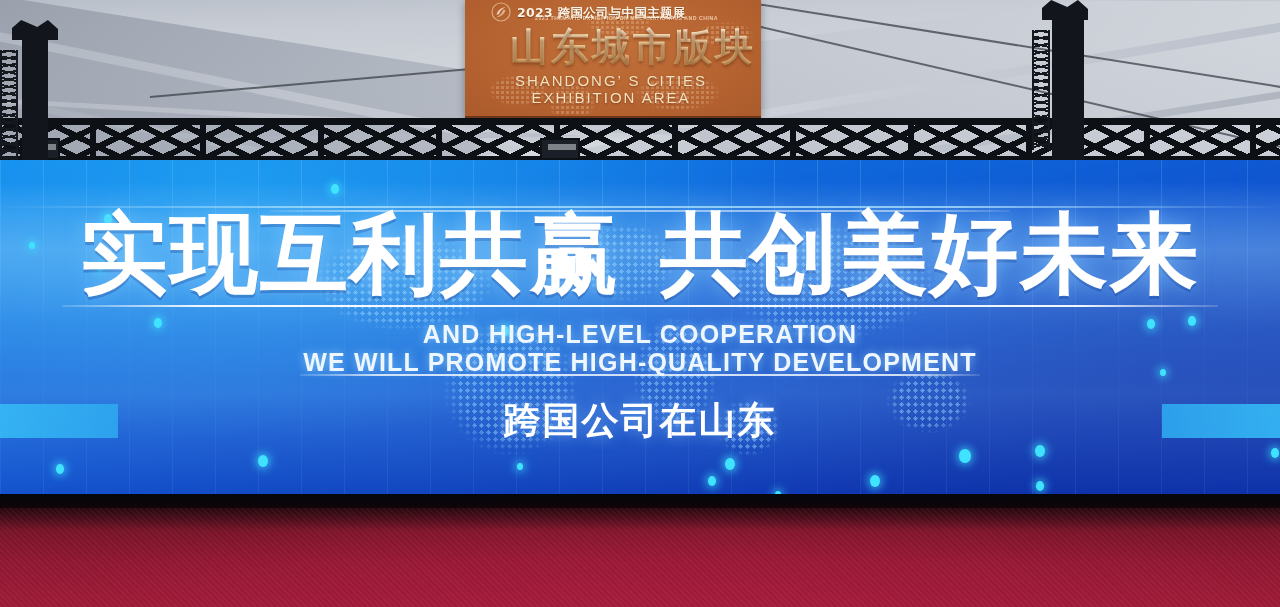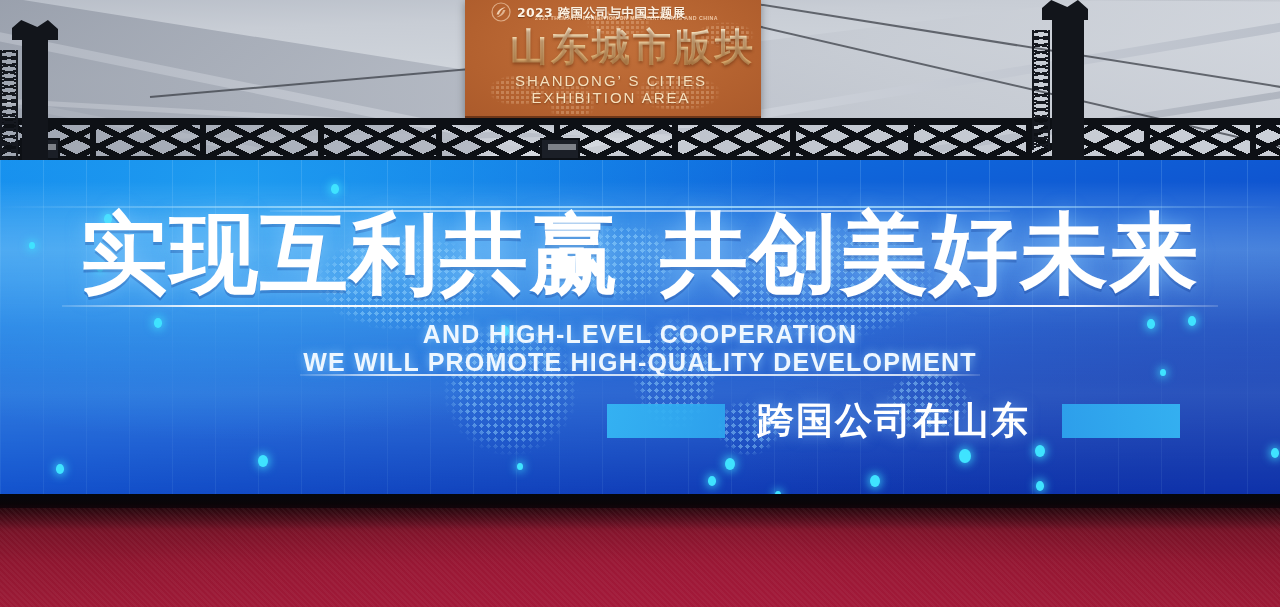--- a/index.html
+++ b/index.html
@@ -167,22 +167,22 @@
     white-space:nowrap;
   }
   .headline .gap { display:inline-block; width:40px; }
   .subtitle {
     position:absolute; left:0; top:320px; width:1280px; text-align:center;
     color:#eef7ff; font-size:25px; font-weight:bold; line-height:28px;
     letter-spacing:1.2px;
     text-shadow:0 0 10px rgba(150,215,255,.8);
   }
   .cn-sub-wrap {
-    position:absolute; left:0; top:396px; width:1180px;
-    display:flex; align-items:center; justify-content:flex-end; gap:32px;
+    position:absolute; left:0; top:396px; width:1280px;
+    display:flex; align-items:center; justify-content:space-between; gap:32px;
   }
   .accent-bar { width:118px; height:34px; background:linear-gradient(90deg,#35b8f5,#2ea6ef); opacity:.92; }
   .accent-bar.right { background:linear-gradient(270deg,#35b8f5,#2ea6ef); }
   .cn-sub {
     color:#ffffff; font-size:37px; font-weight:bold; letter-spacing:2px;
     font-family:"DejaVu Sans","Liberation Sans",sans-serif;
     text-shadow:0 0 14px rgba(140,205,255,.6);
     white-space:nowrap;
   }
 

